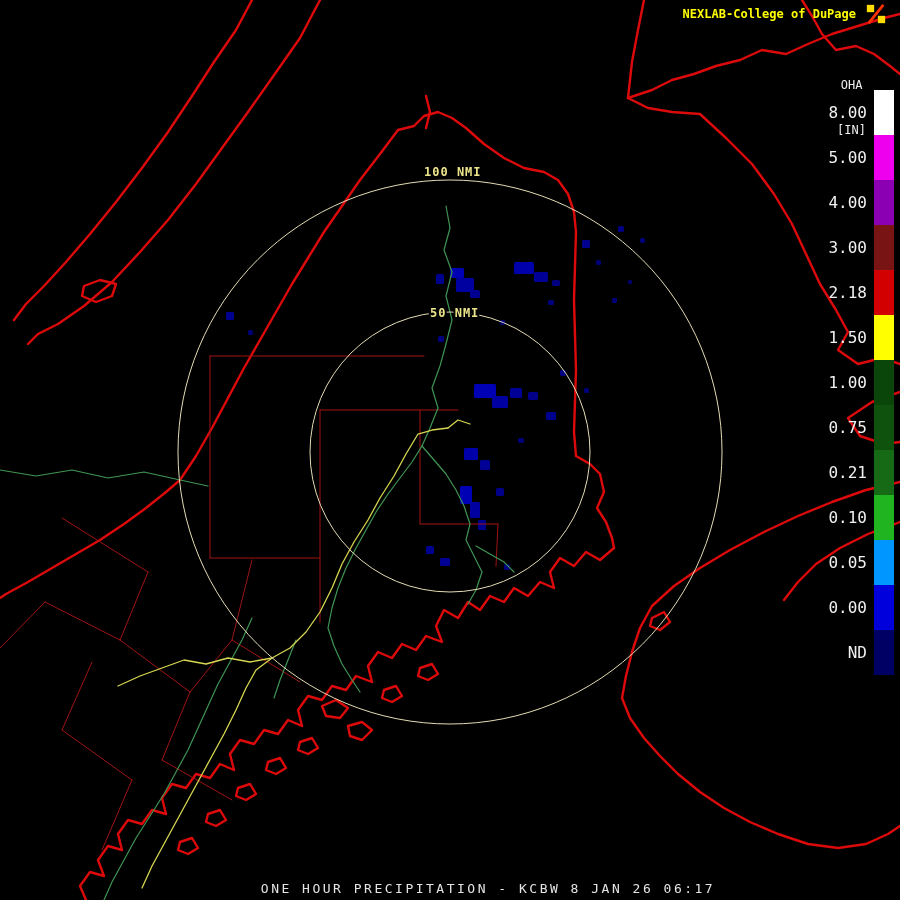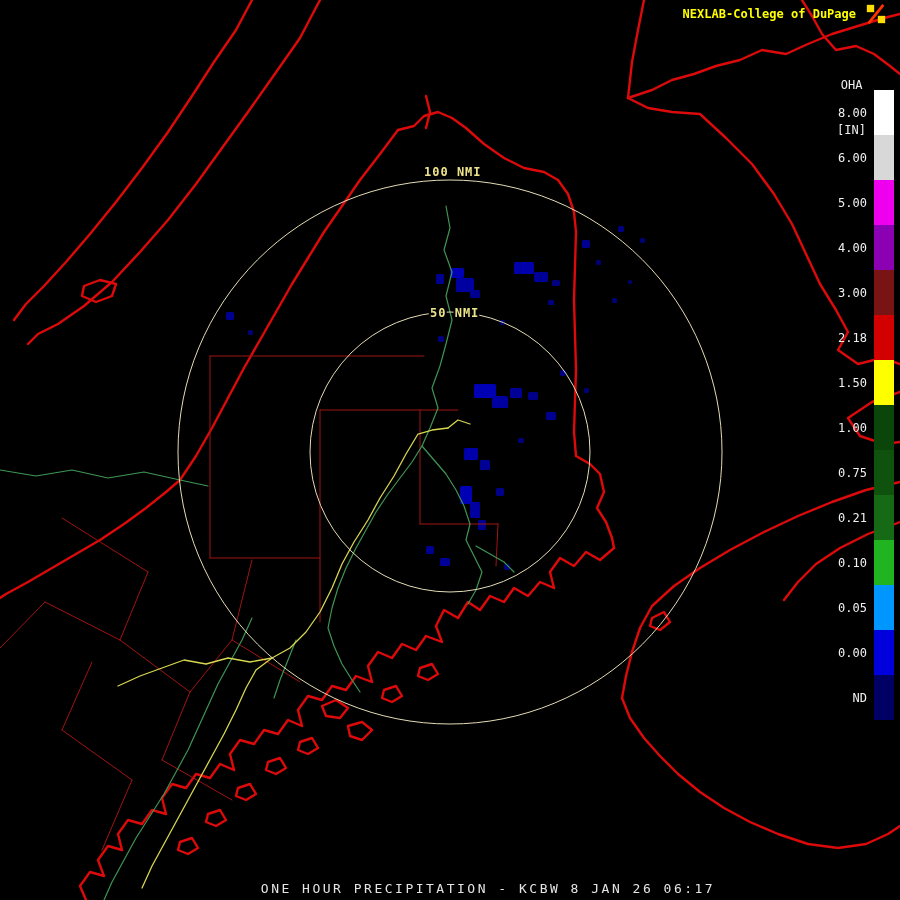--- a/index.html
+++ b/index.html
@@ -13,21 +13,21 @@
     font-size:12px;font-weight:bold;letter-spacing:0px;white-space:nowrap;
   }
   .logo{position:absolute;top:3px;right:12px;width:24px;height:22px;}
   .scale-header{
     position:absolute;top:48px;right:34px;color:#ededed;
     font-size:12px;text-align:center;line-height:15px;white-space:pre;
   }
   #colorbar{position:absolute;top:90px;right:6px;}
   .scale-row{display:flex;align-items:center;height:45px;}
   .scale-label{
-    width:46px;text-align:right;color:#f0f0f0;font-size:12px;margin-right:7px;
+    width:46px;text-align:right;color:#f0f0f0;font-size:16px;margin-right:7px;
   }
   .scale-swatch{width:20px;height:45px;display:inline-block;}
   .status{
     position:absolute;bottom:4px;left:0;width:100%;text-align:center;
     color:#e4e4e4;font-size:13px;letter-spacing:2.5px;white-space:nowrap;padding-left:38px;
   }
 </style>
 </head>
 <body>
 
@@ -147,24 +147,20 @@
     <div>OHA</div>
     <div>[IN]</div>
   </div>
 
   <div id="colorbar">
       <div class="scale-row">
         <span class="scale-label">8.00</span>
         <span class="scale-swatch" style="background: rgb(255, 255, 255);"></span>
       </div>
       <div class="scale-row">
-        <span class="scale-label">6.00</span>
-        <span class="scale-swatch" style="background: rgb(216, 216, 216);"></span>
-      </div>
-      <div class="scale-row">
         <span class="scale-label">5.00</span>
         <span class="scale-swatch" style="background: rgb(238, 0, 238);"></span>
       </div>
       <div class="scale-row">
         <span class="scale-label">4.00</span>
         <span class="scale-swatch" style="background: rgb(140, 0, 180);"></span>
       </div>
       <div class="scale-row">
         <span class="scale-label">3.00</span>
         <span class="scale-swatch" style="background: rgb(120, 20, 20);"></span>

